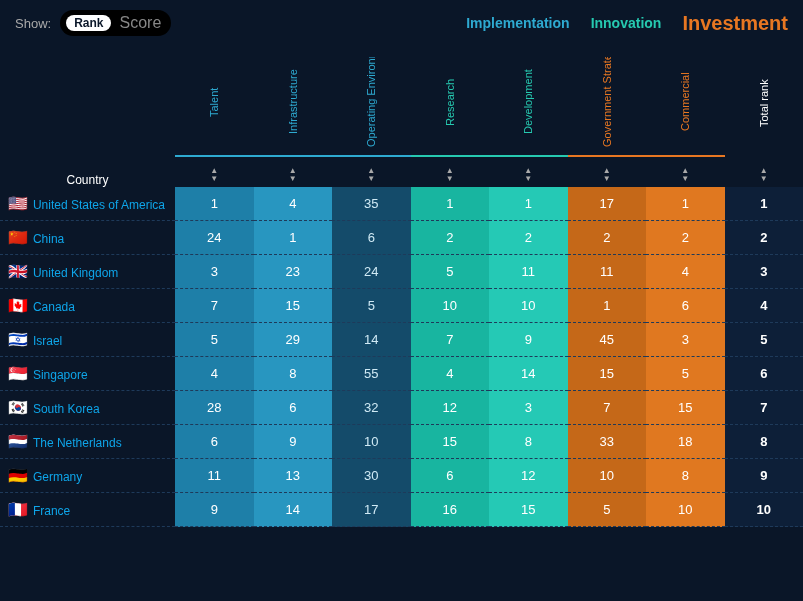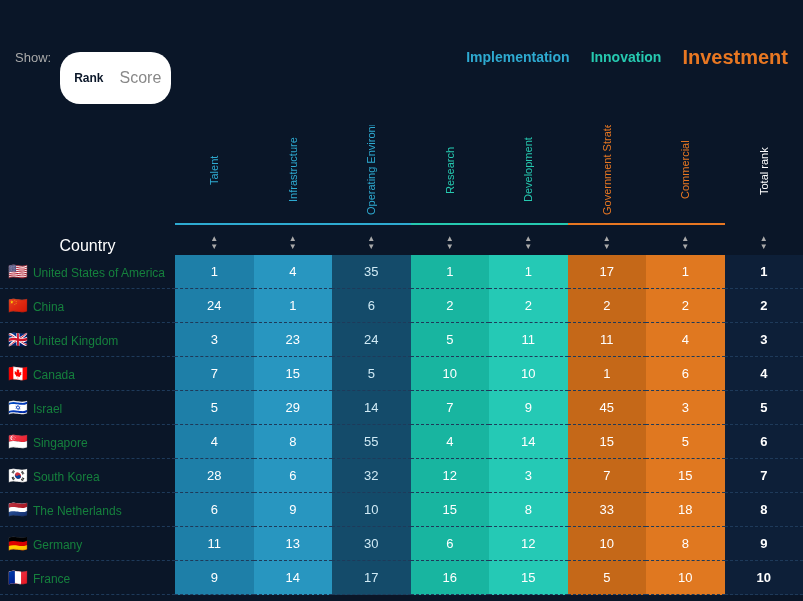--- a/index.html
+++ b/index.html
@@ -20,27 +20,26 @@
       background-color: #0a1628;
       gap: 9px;
     }
 
     .show-label {
       color: #aaa;
       font-size: 13px;
     }
 
     .toggle-container {
-      background: #ffffff;
+      background: #000000;
       border-radius: 20px;
-      padding: 16px 6px;
+      padding: 3px 6px;
       display: flex;
       align-items: center;
       gap: 4px;
-      margin-top: 42px;
     }
 
     .toggle-active {
       background: #fff;
       color: #0a1628;
       border-radius: 12px;
       padding: 1px 8px;
       font-weight: bold;
       font-size: 12px;
     }
@@ -127,21 +126,21 @@
       flex-direction: column;
       align-items: center;
       line-height: 1;
       font-size: 8px;
       color: #aaa;
       cursor: pointer;
     }
 
     .country-header {
       color: #fff;
-      font-size: 16px;
+      font-size: 12px;
       font-weight: normal;
       text-align: left;
       padding-left: 15px;
       vertical-align: bottom;
       padding-bottom: 5px;
     }
 
     tbody tr {
       border-bottom: 1px dashed #1e3a5a;
     }
@@ -149,21 +148,21 @@
     td {
       padding: 7px 4px;
       text-align: center;
       font-size: 13px;
     }
 
     td.country-cell {
       text-align: left;
       padding-left: 8px;
       white-space: nowrap;
-      color: #15803d;
+      color: #0ea5e9;
       font-size: 12px;
     }
 
     .flag {
       font-size: 16px;
       margin-right: 5px;
     }
 
     
     .c-talent { background-color: #1e7fa8; color: #fff; }

